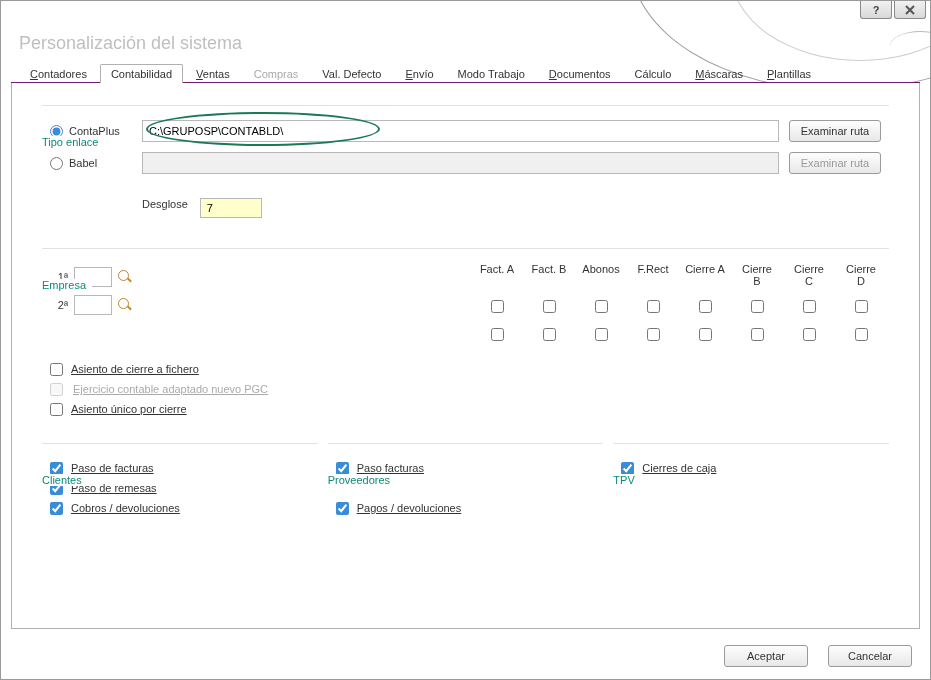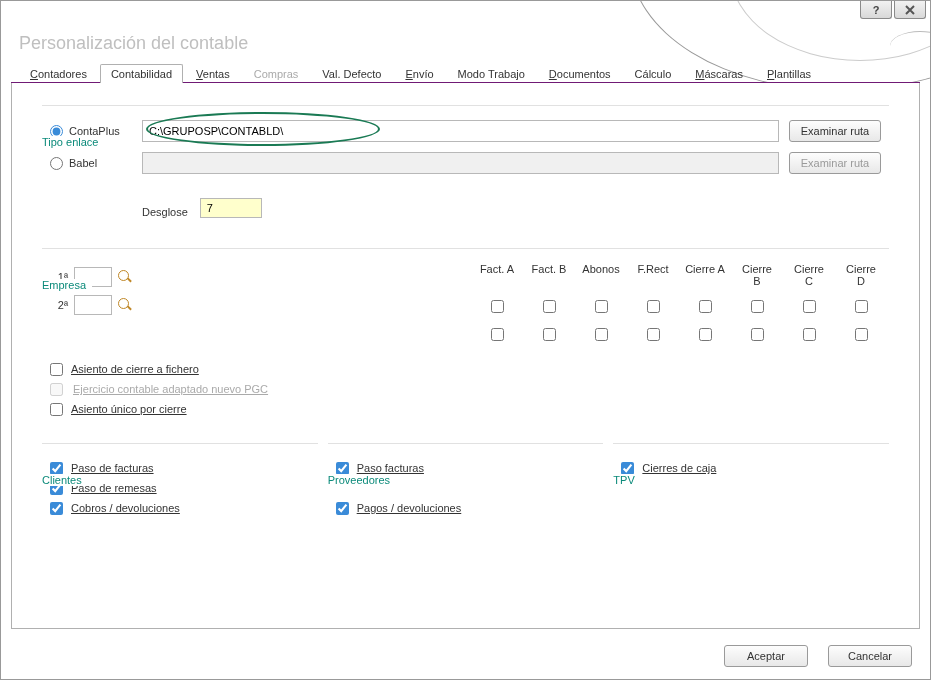--- a/index.html
+++ b/index.html
@@ -141,21 +141,21 @@
   }
   .btn:disabled { color: #9a9a9a; }
 
   .highlight-ellipse {
     position: absolute;
     border: 2px solid #1a7a54;
     border-radius: 50%;
     pointer-events: none;
   }
 
-  .desglose-row { display: flex; align-items: flex-end; margin: 24px 0 10px 92px; gap: 12px; }
+  .desglose-row { display: flex; align-items: flex-start; margin: 24px 0 10px 92px; gap: 12px; }
   .desglose-input {
     width: 62px; height: 20px;
     border: 1px solid #b8b8b8;
     background: #ffffcc;
     text-align: left;
     padding: 0 6px;
     font-family: inherit; font-size: 11px;
   }
 
   
@@ -217,21 +217,21 @@
     <svg width="12" height="10" viewBox="0 0 12 10">
       <path d="M2 1 L10 9 M10 1 L2 9" stroke="#555" stroke-width="2" fill="none"></path>
     </svg>
   </div>
 </div>
 
 <div class="decor swoosh1"></div>
 <div class="decor swoosh2"></div>
 <div class="decor swoosh3"></div>
 
-<h1 class="page-title">Personalización del contable</h1>
+<h1 class="page-title">Personalización del sistema</h1>
 
 <div class="tabs">
   <div class="tab"><span class="mn">C</span><span>ontadores</span></div>
   <div class="tab active">Contabilidad</div>
   <div class="tab"><span class="mn">V</span>entas</div>
   <div class="tab disabled">Compras</div>
   <div class="tab">Val. Defecto</div>
   <div class="tab"><span class="mn">E</span>nvío</div>
   <div class="tab">Modo Trabajo</div>
   <div class="tab"><span class="mn">D</span>ocumentos</div>

